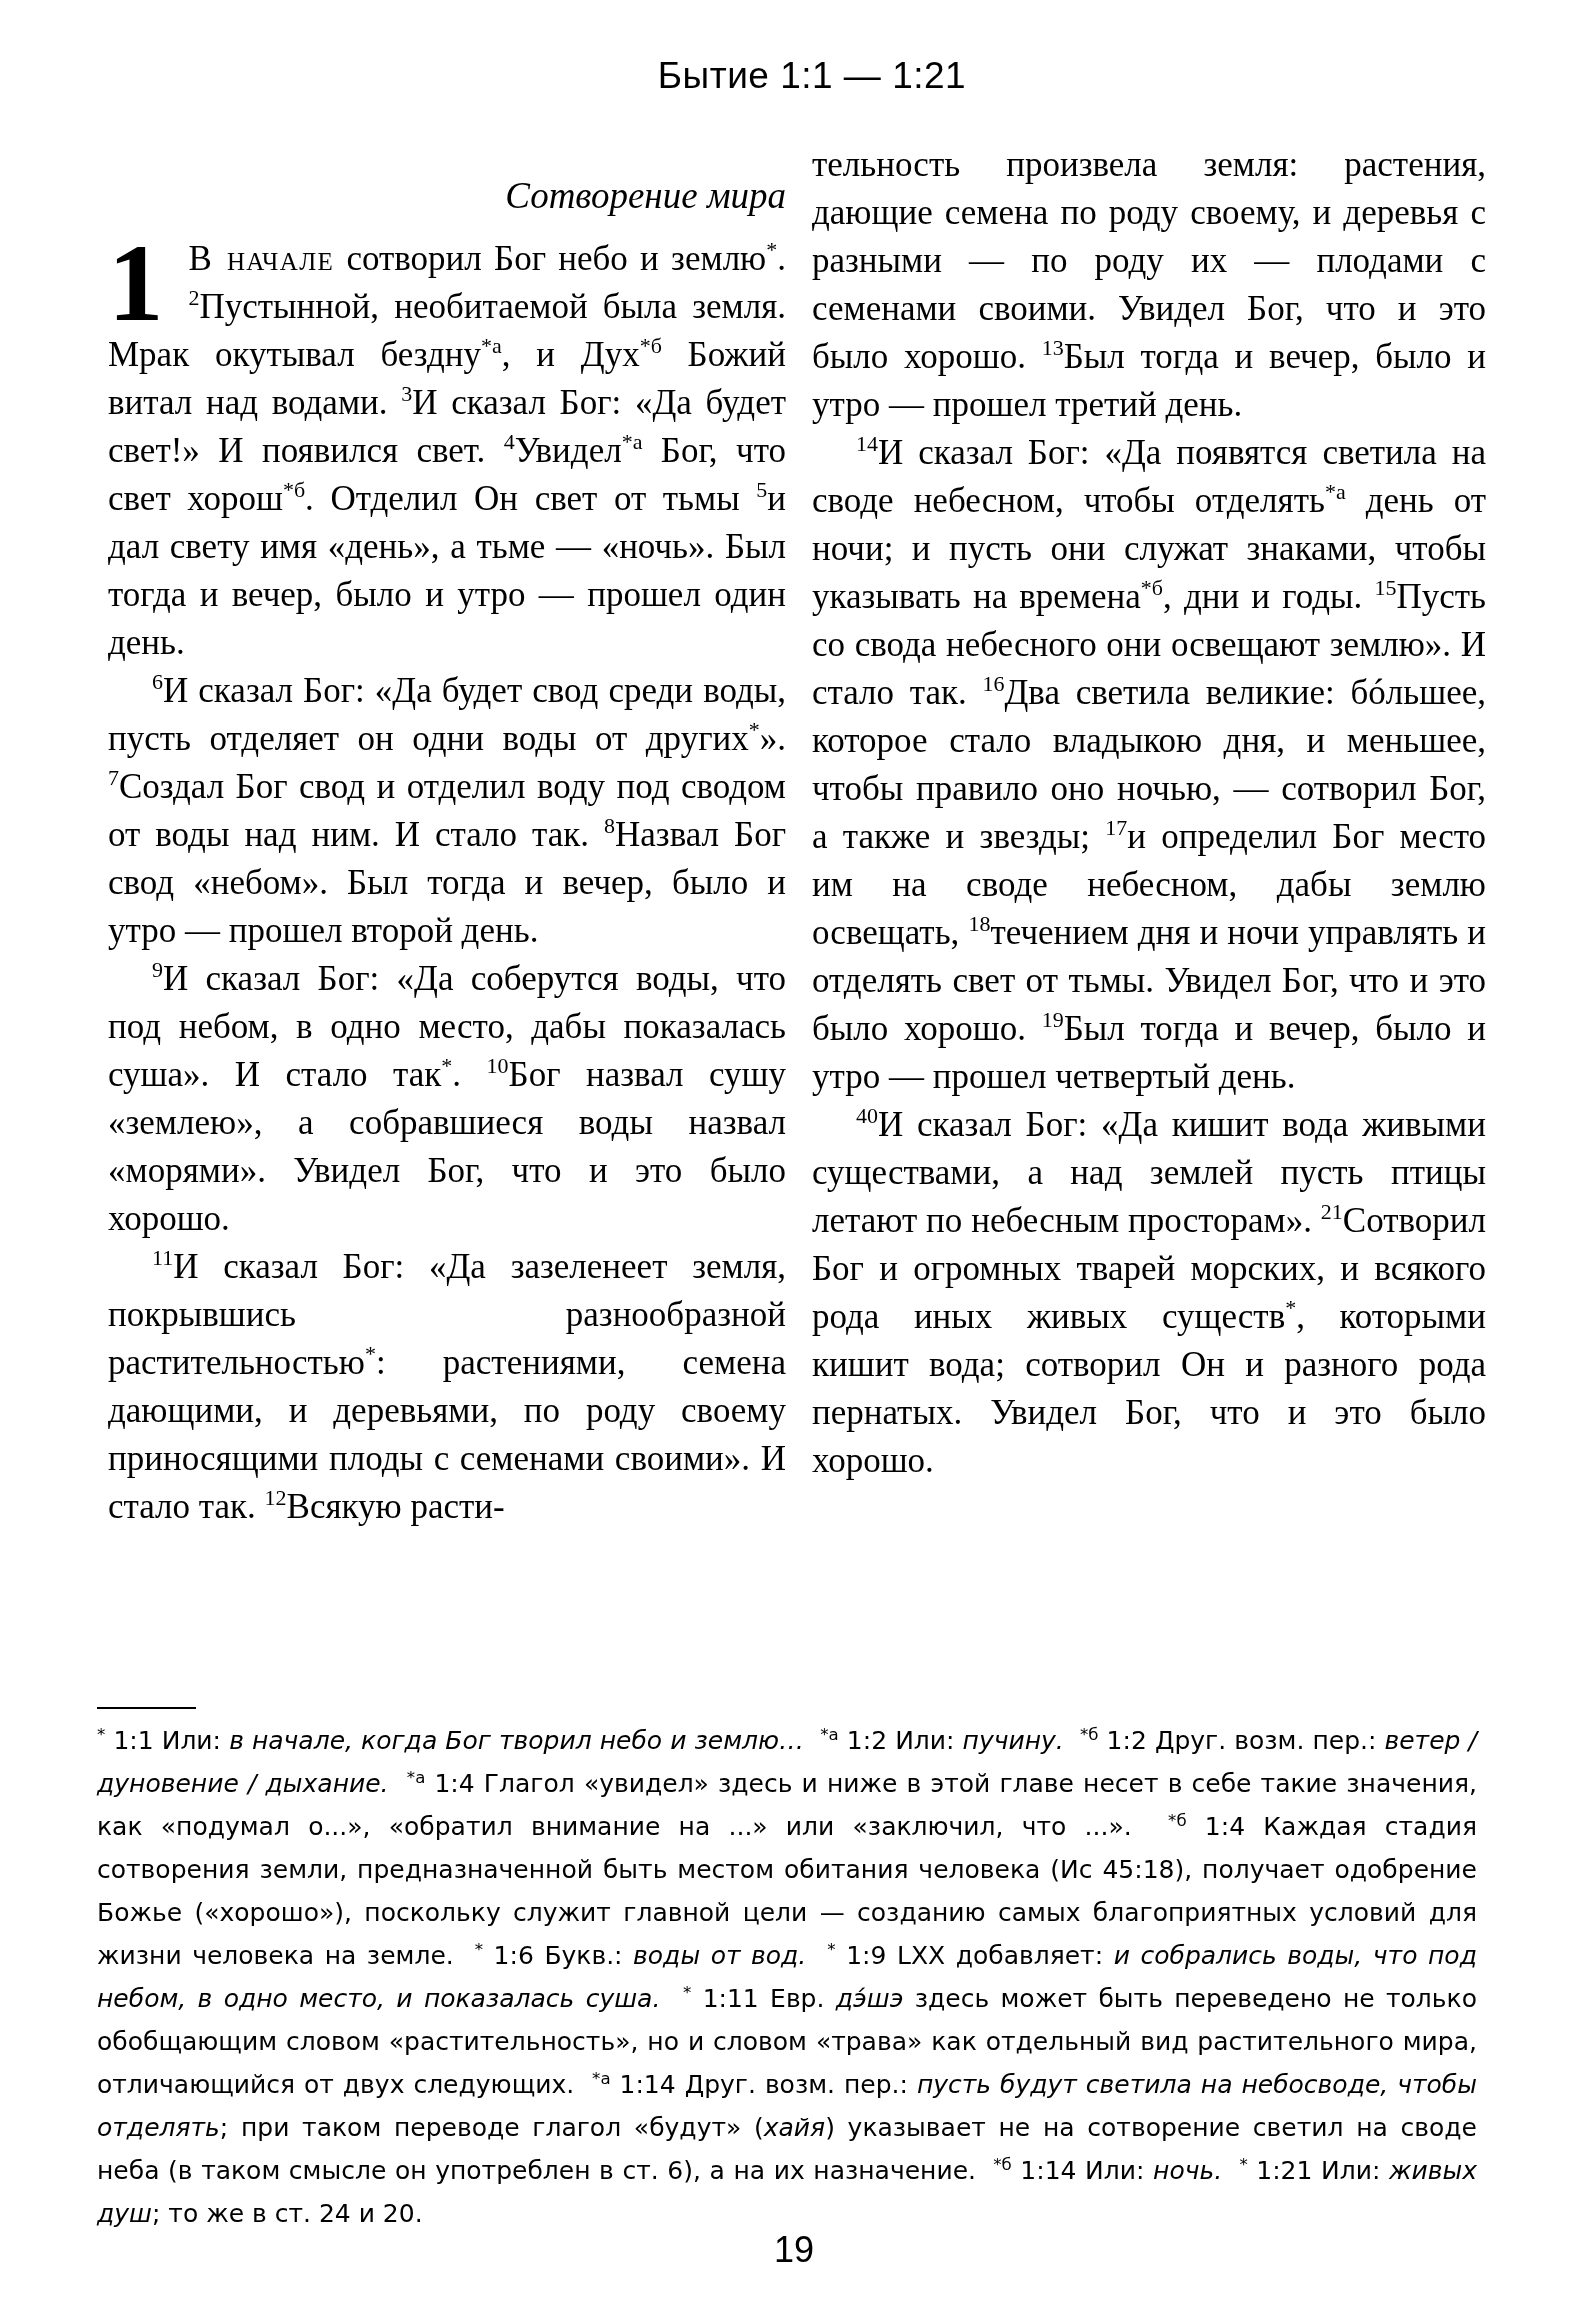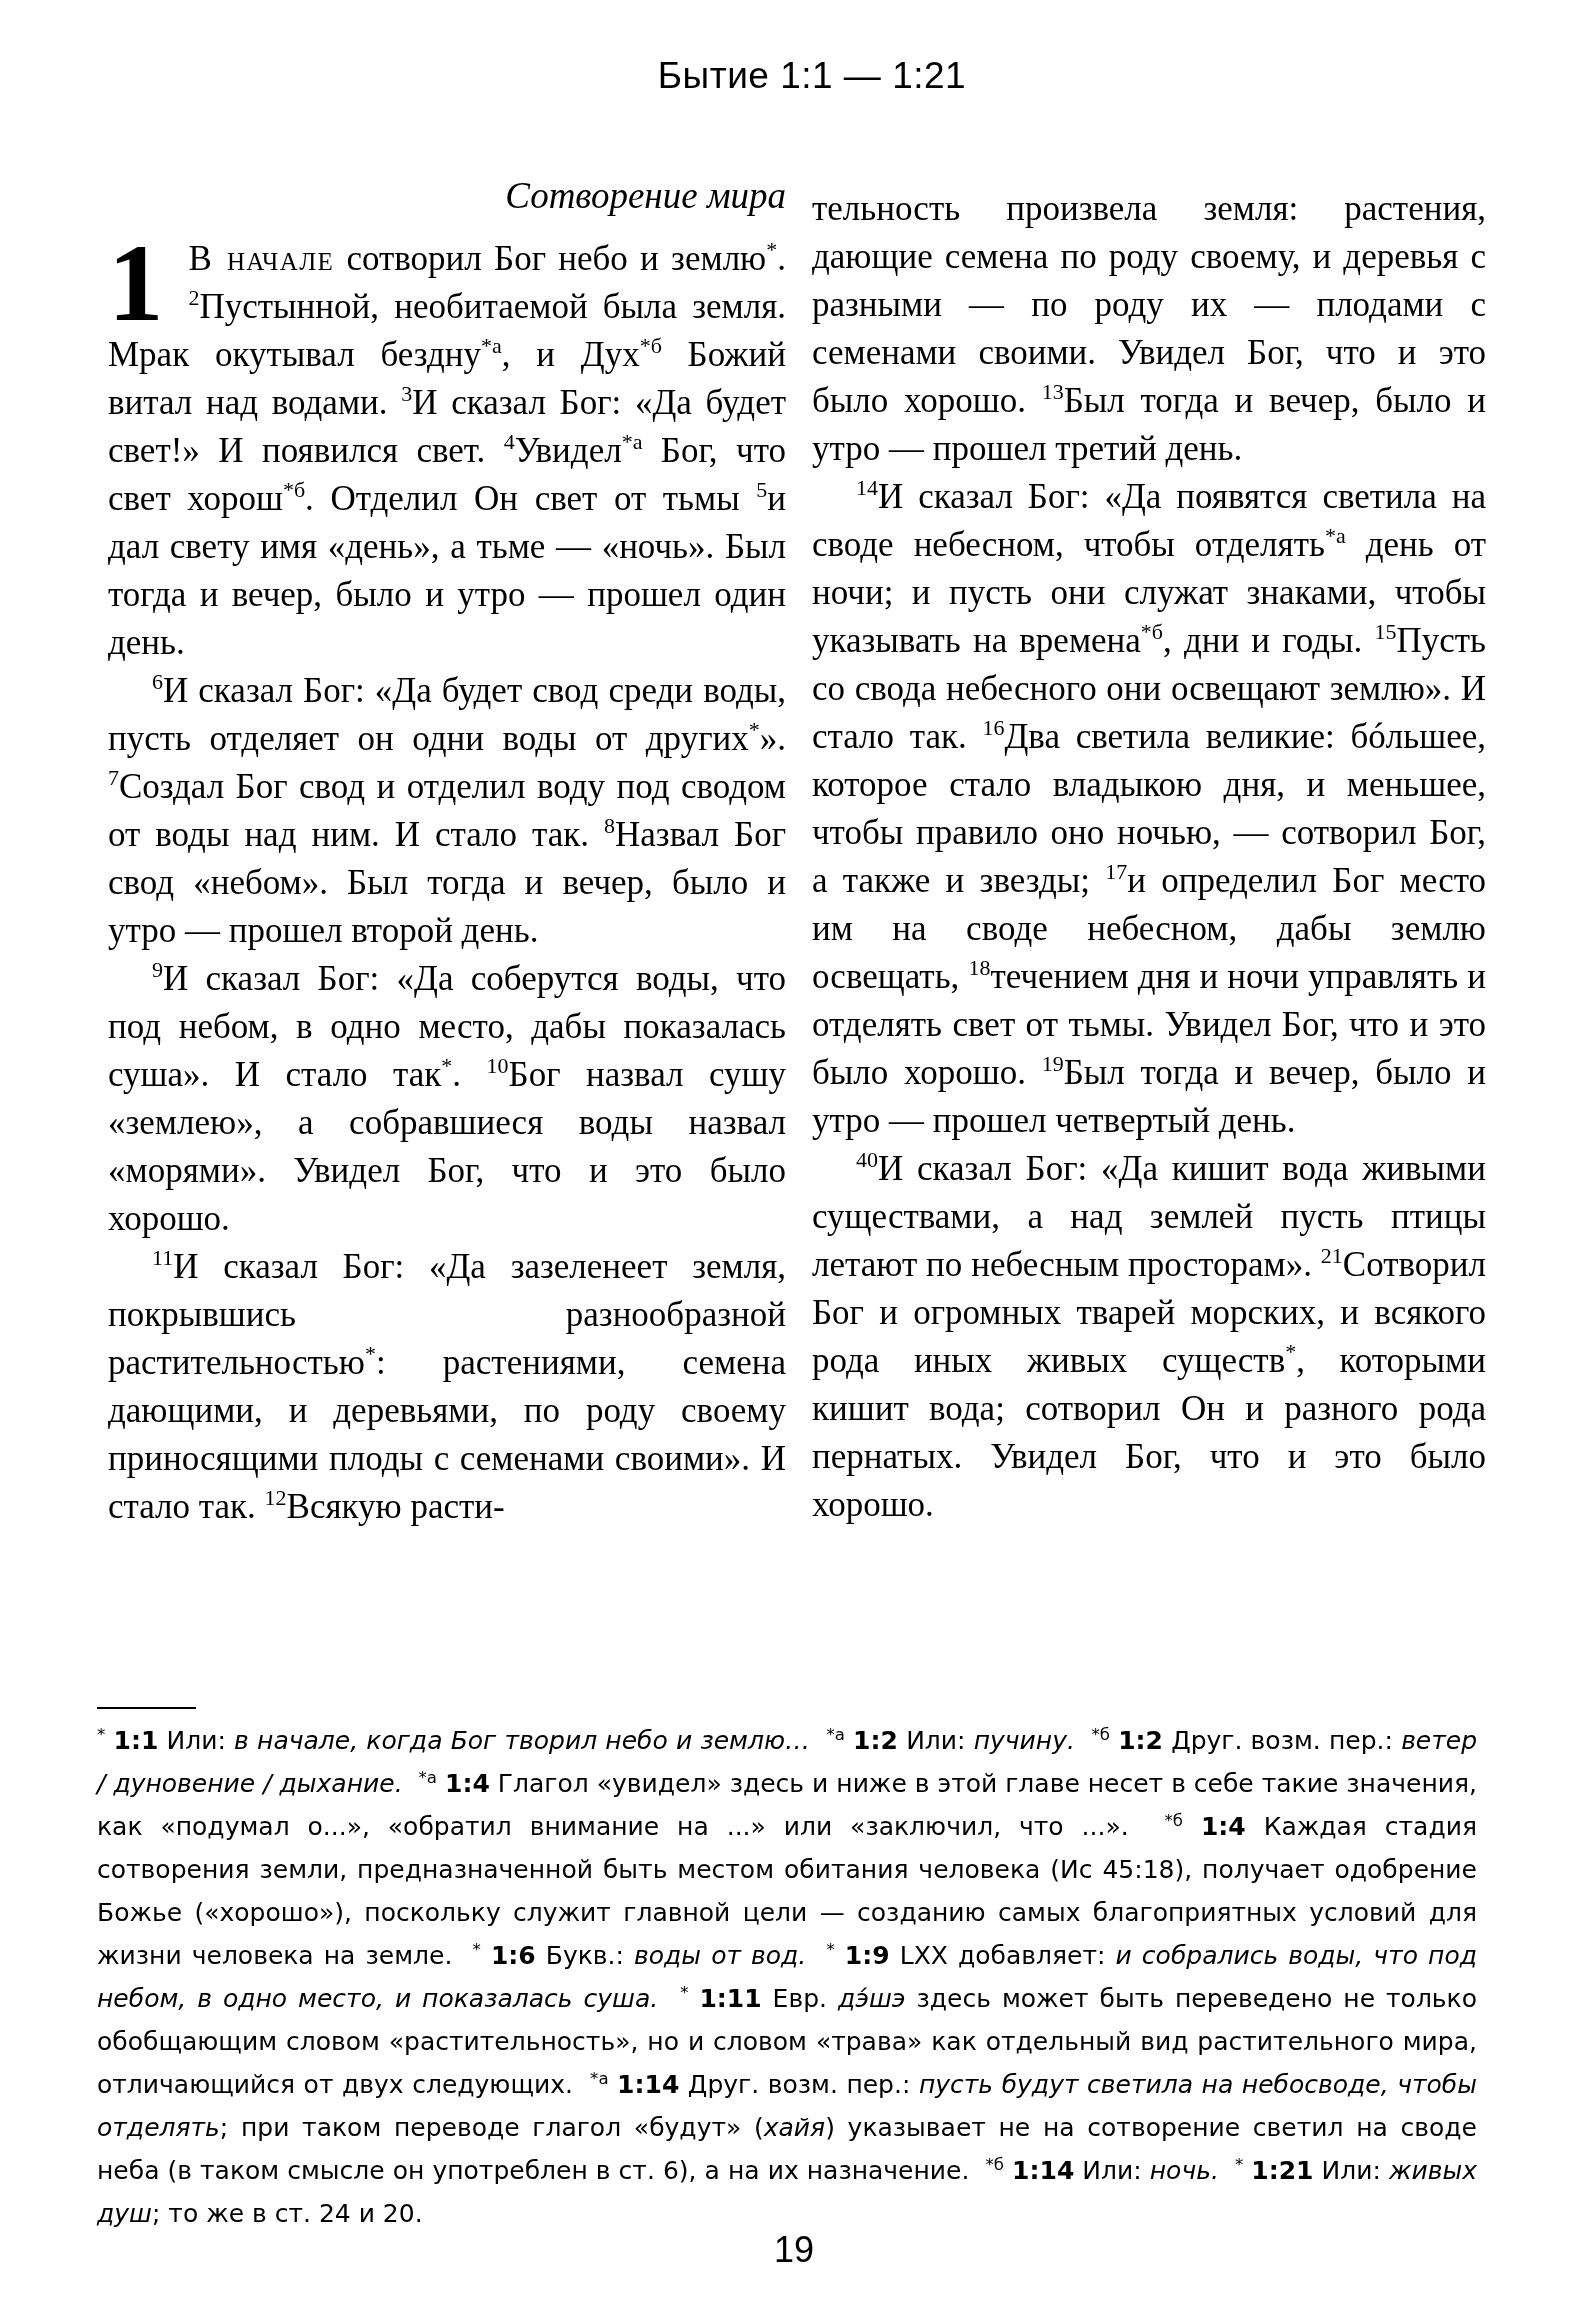--- a/index.html
+++ b/index.html
@@ -10,21 +10,21 @@
     position: absolute; left: 0; right: 0; top: 55px; text-align: center;
     font-family: "Liberation Sans", sans-serif; font-size: 37px; letter-spacing: 0.5px; padding-left: 36px;
   }
 
   .col {
     position: absolute; top: 152px;
     font-family: "Liberation Serif", serif; font-size: 35px; line-height: 48px;
     text-align: justify; hyphens: manual;
   }
   .col.left { left: 108px; width: 678px; }
-  .col.right { left: 812px; width: 674px; top: 141px; margin-top: 44px; }
+  .col.right { left: 812px; width: 674px; top: 141px; }
 
   .section-title {
     text-align: right; font-style: italic; font-size: 37px; line-height: 46px;
     margin: 21px 0 16px 0;
   }
   .para { margin: 0; text-indent: 44px; }
   .para.noindent { text-indent: 0; }
   .first { position: relative; }
   .dropcap {
     float: left; font-family: "Liberation Serif", serif; font-weight: bold;
@@ -34,21 +34,21 @@
   sup { font-size: 22px; line-height: 0; vertical-align: 13px; }
   .it { }
 
   .fn-rule { position: absolute; left: 97px; top: 1707px; width: 99px; height: 2.3px; background: #000; }
   .footnotes {
     position: absolute; left: 97px; top: 1719px; width: 1380px;
     font-family: "DejaVu Sans", sans-serif; font-size: 25px; line-height: 43px;
     text-align: justify;
   }
   .footnotes sup { font-size: 16.6px; vertical-align: 9.2px; }
-  .footnotes b { font-weight: bold; }
+  .footnotes b { font-weight: normal; }
   .page-number {
     position: absolute; left: 0; right: 0; top: 2229px; text-align: center;
     font-family: "Liberation Sans", sans-serif; font-size: 36px;
   }
 </style>
 </head>
 <body>
 
 <div class="page">
 

